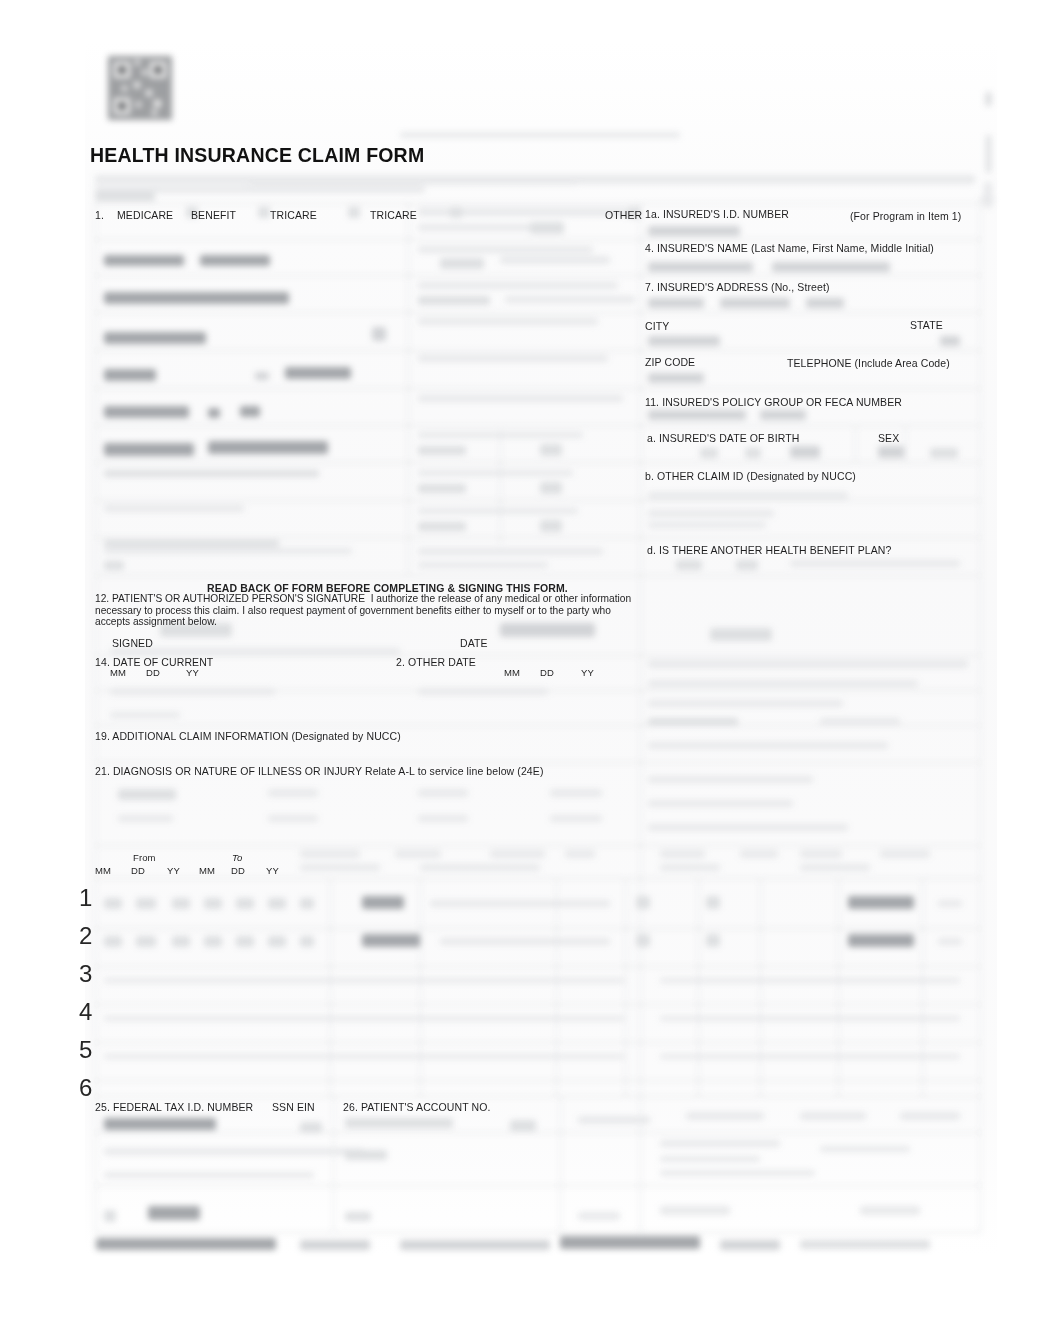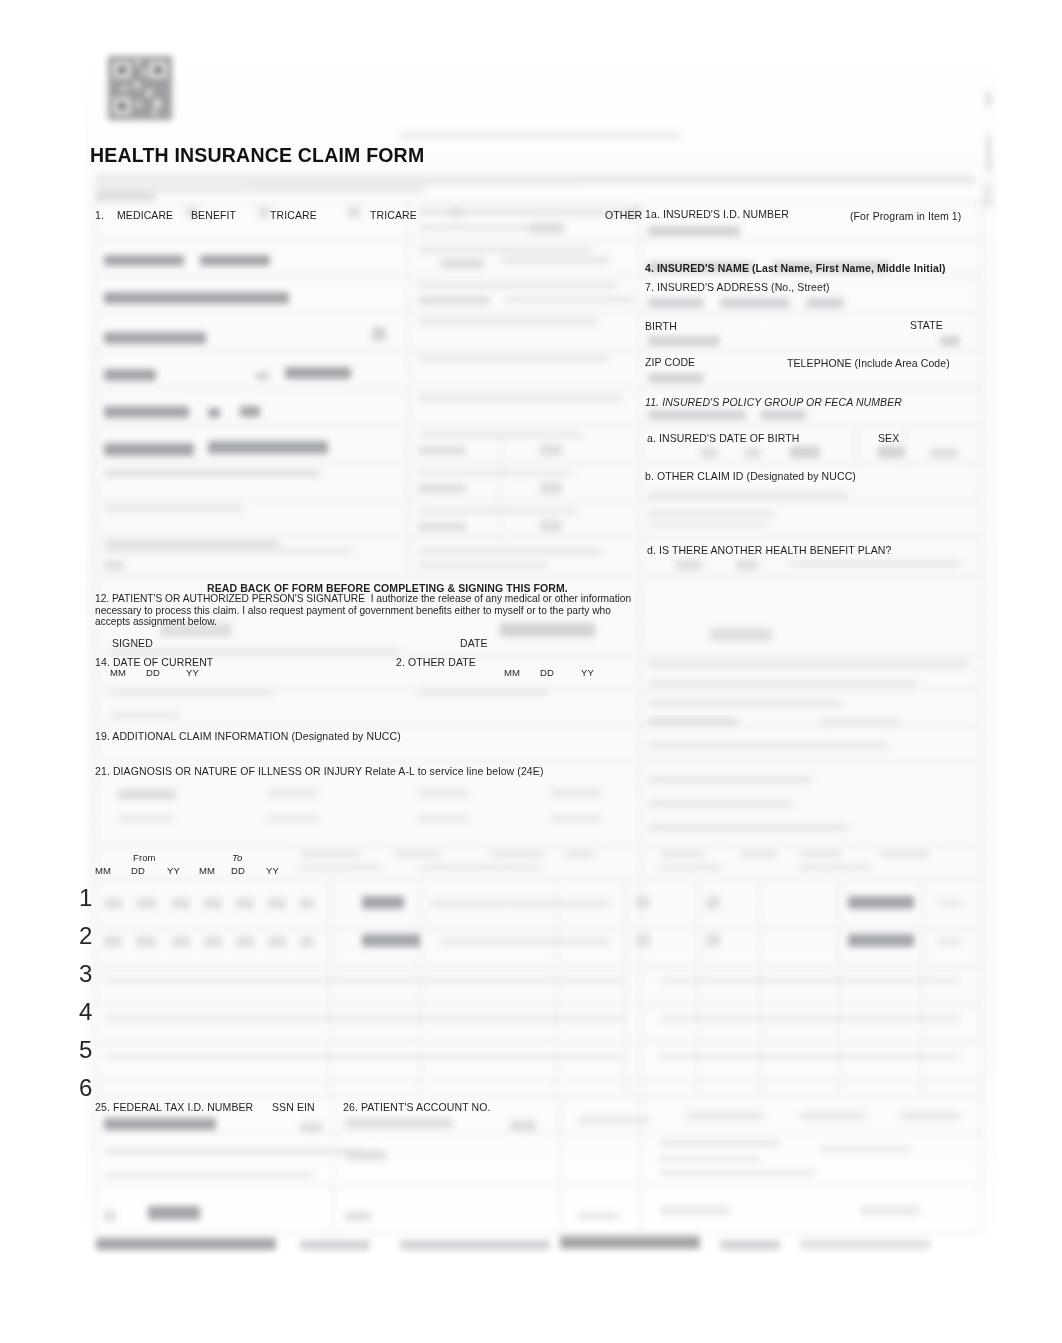--- a/index.html
+++ b/index.html
@@ -309,33 +309,33 @@
   <div class="lbl" style="left:95px;top:209px;">1.</div>
   <div class="lbl" style="left:117px;top:209px;">MEDICARE</div>
   <div class="lbl" style="left:191px;top:209px;">BENEFIT</div>
   <div class="lbl" style="left:270px;top:209px;">TRICARE</div>
   <div class="lbl" style="left:370px;top:209px;">TRICARE</div>
   <div class="lbl" style="left:605px;top:209px;">OTHER</div>
 
   <div class="lbl" style="left:645px;top:208px;">1a. INSURED'S I.D. NUMBER</div>
   <div class="lbl" style="left:850px;top:210px;">(For Program in Item 1)</div>
 
-  <div class="lbl" style="left:645px;top:262px;font-weight:bold;">
+  <div class="lbl" style="left:645px;top:242px;">
     <span>4.</span>&nbsp;<span>INSURED'S NAME (Last Name, First Name, Middle Initial)</span>
   </div>
   <div class="lbl" style="left:645px;top:281px;">
     <span>7.</span>&nbsp;<span>INSURED'S ADDRESS (No., Street)</span>
   </div>
 
-  <div class="lbl" style="left:645px;top:320px;">BIRTH</div>
+  <div class="lbl" style="left:645px;top:320px;">CITY</div>
   <div class="lbl" style="left:910px;top:319px;">STATE</div>
   <div class="lbl" style="left:645px;top:356px;">ZIP CODE</div>
   <div class="lbl" style="left:787px;top:357px;">TELEPHONE (Include Area Code)</div>
 
-  <div class="lbl" style="left:645px;top:396px;font-style:italic;">11. INSURED'S POLICY GROUP OR FECA NUMBER</div>
+  <div class="lbl" style="left:645px;top:396px;">11. INSURED'S POLICY GROUP OR FECA NUMBER</div>
   <div class="lbl" style="left:647px;top:432px;">a. INSURED'S DATE OF BIRTH</div>
   <div class="lbl" style="left:878px;top:432px;">SEX</div>
   <div class="lbl" style="left:645px;top:470px;">b. OTHER CLAIM ID (Designated by NUCC)</div>
   <div class="lbl" style="left:647px;top:544px;">d. IS THERE ANOTHER HEALTH BENEFIT PLAN?</div>
 
   <div class="lbl b" style="left:207px;top:582px;">READ BACK OF FORM BEFORE COMPLETING &amp; SIGNING THIS FORM.</div>
 
   <div class="para" style="left:95px;top:593px;width:545px;">
     <span>12.</span>
     <span>PATIENT'S OR AUTHORIZED PERSON'S SIGNATURE</span>

